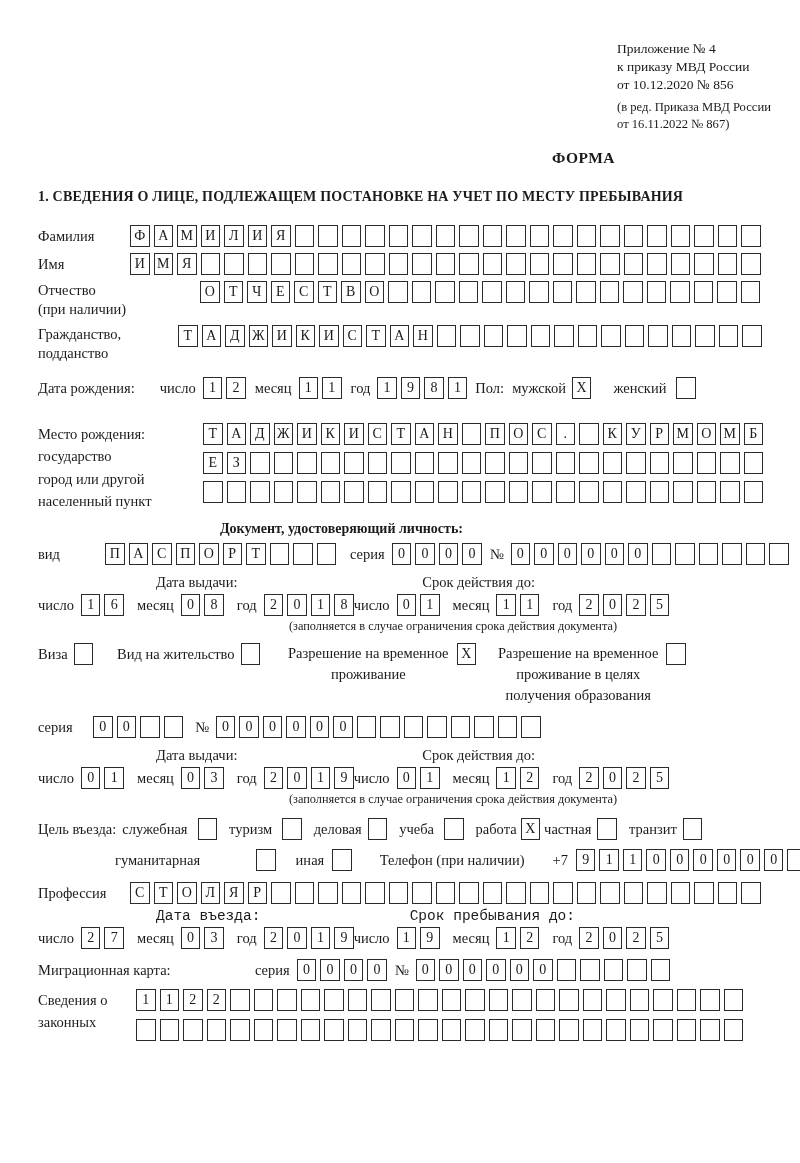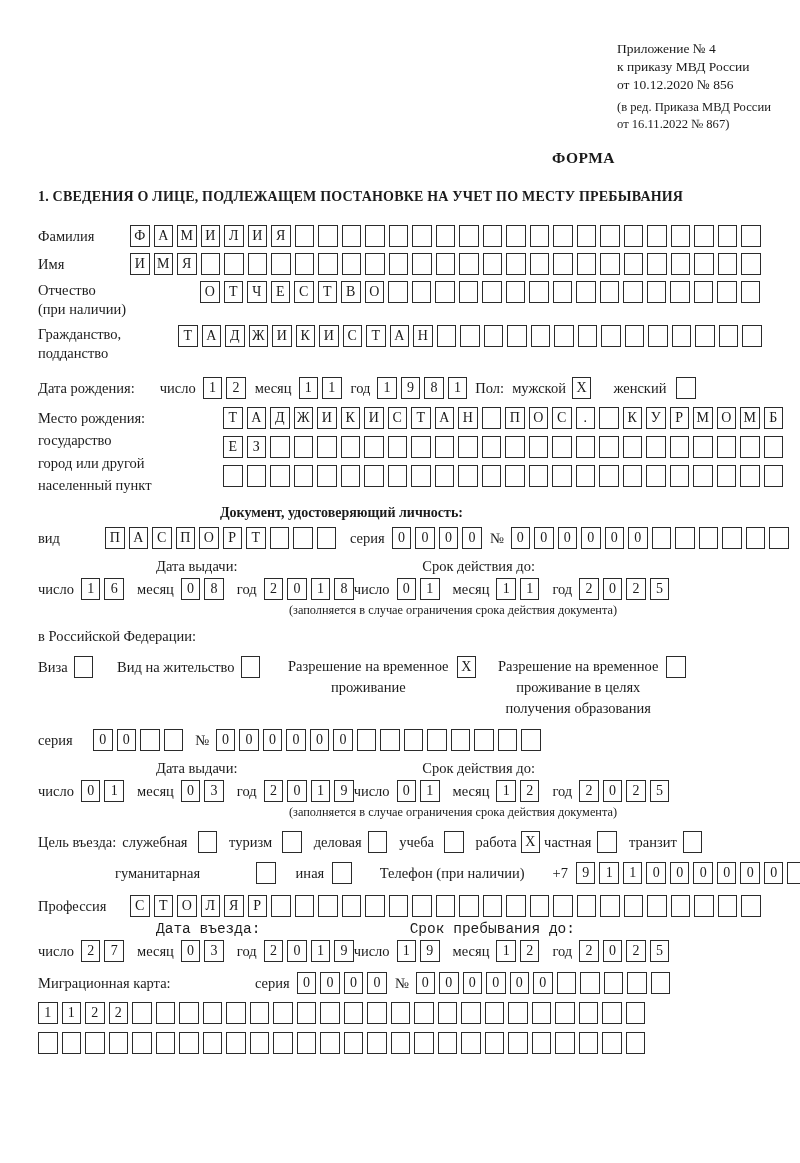--- a/index.html
+++ b/index.html
@@ -22,21 +22,21 @@
   .w92{width:92px;} .w140{width:140px;} .w162{width:162px;} .w67{width:67px;} .w55{width:55px;}
   .boxrow{display:flex;gap:4px;flex:none;}
   .box{width:19.5px;height:22px;border:1.5px solid #2b2b2b;box-sizing:border-box;display:inline-flex;align-items:center;justify-content:center;font-size:14px;line-height:1;flex:none;background:#fff;}
   .cb{margin-left:6px;}
 
   .inline-row{align-items:center;}
   .ml25{margin-left:25px;} .ml9{margin-left:9px;} .ml7{margin-left:7px;} .ml6{margin-left:6px;}
   .ml8{margin-left:8px;text-align:center;} .ml10{margin-left:10px;} .ml12{margin-left:12px;} .ml14{margin-left:14px;}
   .ml20{margin-left:20px;} .ml22{margin-left:22px;} .ml24{margin-left:24px;} .ml28{margin-left:28px;}
 
-  .bp{display:flex;margin-top:8px;align-items:flex-start;gap:20px;}
+  .bp{display:flex;margin-top:24px;align-items:flex-start;}
   .bp-labels{width:165px;font-size:14.5px;line-height:22.5px;flex:none;}
   .bp-rows{display:flex;flex-direction:column;gap:7px;}
 
   .doc-head{margin-top:8px;text-align:center;font-weight:bold;font-size:14px;}
 
   .dates-head{display:flex;margin-top:9px;font-size:14.5px;gap:34px;}
   .dh-left{margin-left:118px;}
   .dh-right{margin-left:auto;margin-right:110px;}
   .dh-right2{margin-left:auto;margin-right:70px;}
   .dates-row{display:flex;align-items:center;margin-top:3px;}
@@ -406,21 +406,20 @@
       <span class="boxrow">
           <span class="box">2</span>
           <span class="box">0</span>
           <span class="box">2</span>
           <span class="box">5</span>
         </span>
     </span>
   </div>
   <div class="note-right">(заполняется в случае ограничения срока действия документа)</div>
 
-  <div class="intro2">в Российской Федерации:</div>
 
   <div class="permits">
     <span class="p-item">
       <span class="flabel">Виза</span>
       <span class="box cb"></span>
     </span>
     <span class="p-item ml24">
       <span class="flabel">Вид на жительство</span>
       <span class="box cb"></span>
     </span>
@@ -668,20 +667,25 @@
         <span class="box">0</span>
         <span class="box"></span>
         <span class="box"></span>
         <span class="box"></span>
         <span class="box"></span>
         <span class="box"></span>
       </span>
   </div>
 
   <div class="legal">
+    <div class="legal-labels">
+      <div>Сведения о</div>
+      <div>законных</div>
+
+    </div>
     <div class="legal-rows">
       <span class="boxrow">
           <span class="box">1</span>
           <span class="box">1</span>
           <span class="box">2</span>
           <span class="box">2</span>
           <span class="box"></span>
           <span class="box"></span>
           <span class="box"></span>
           <span class="box"></span>

